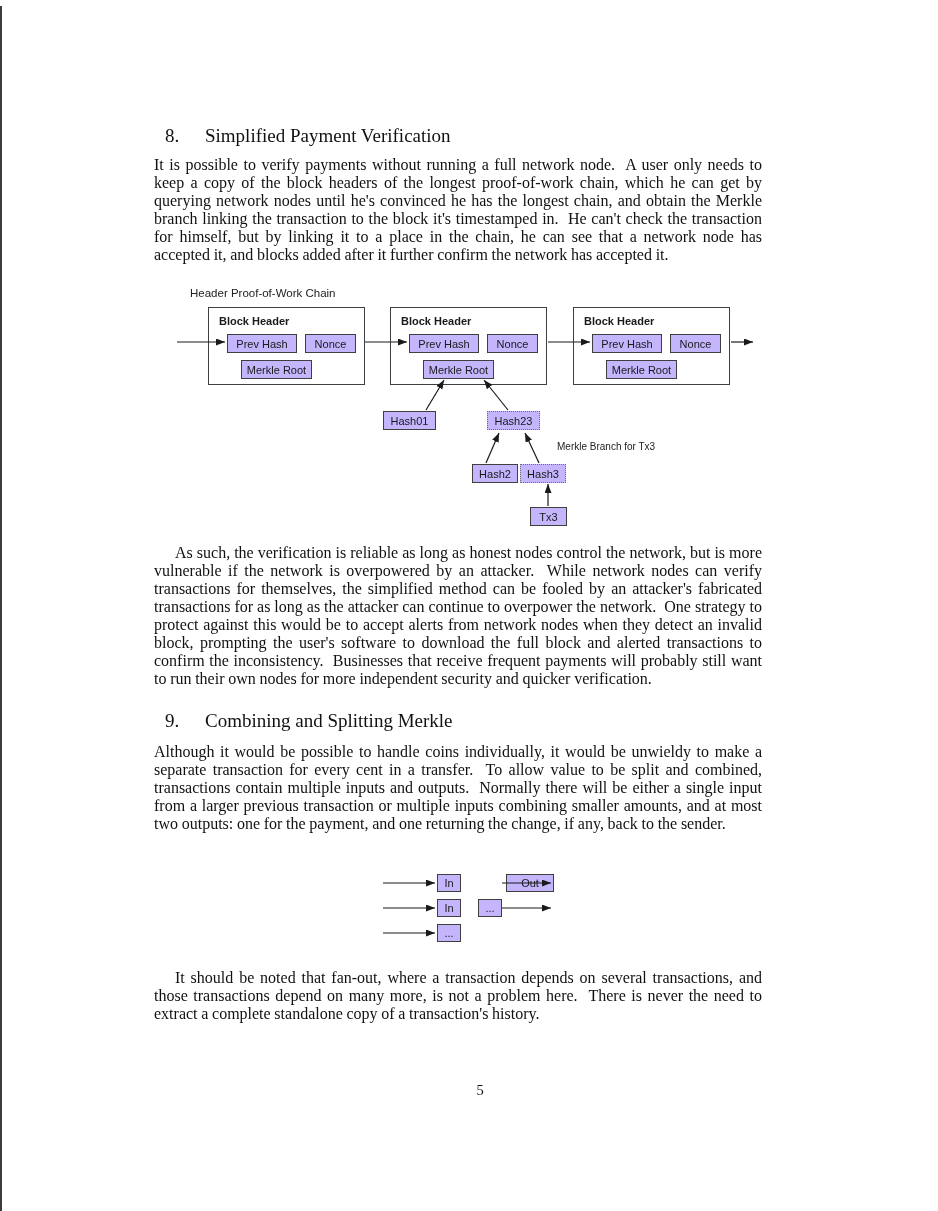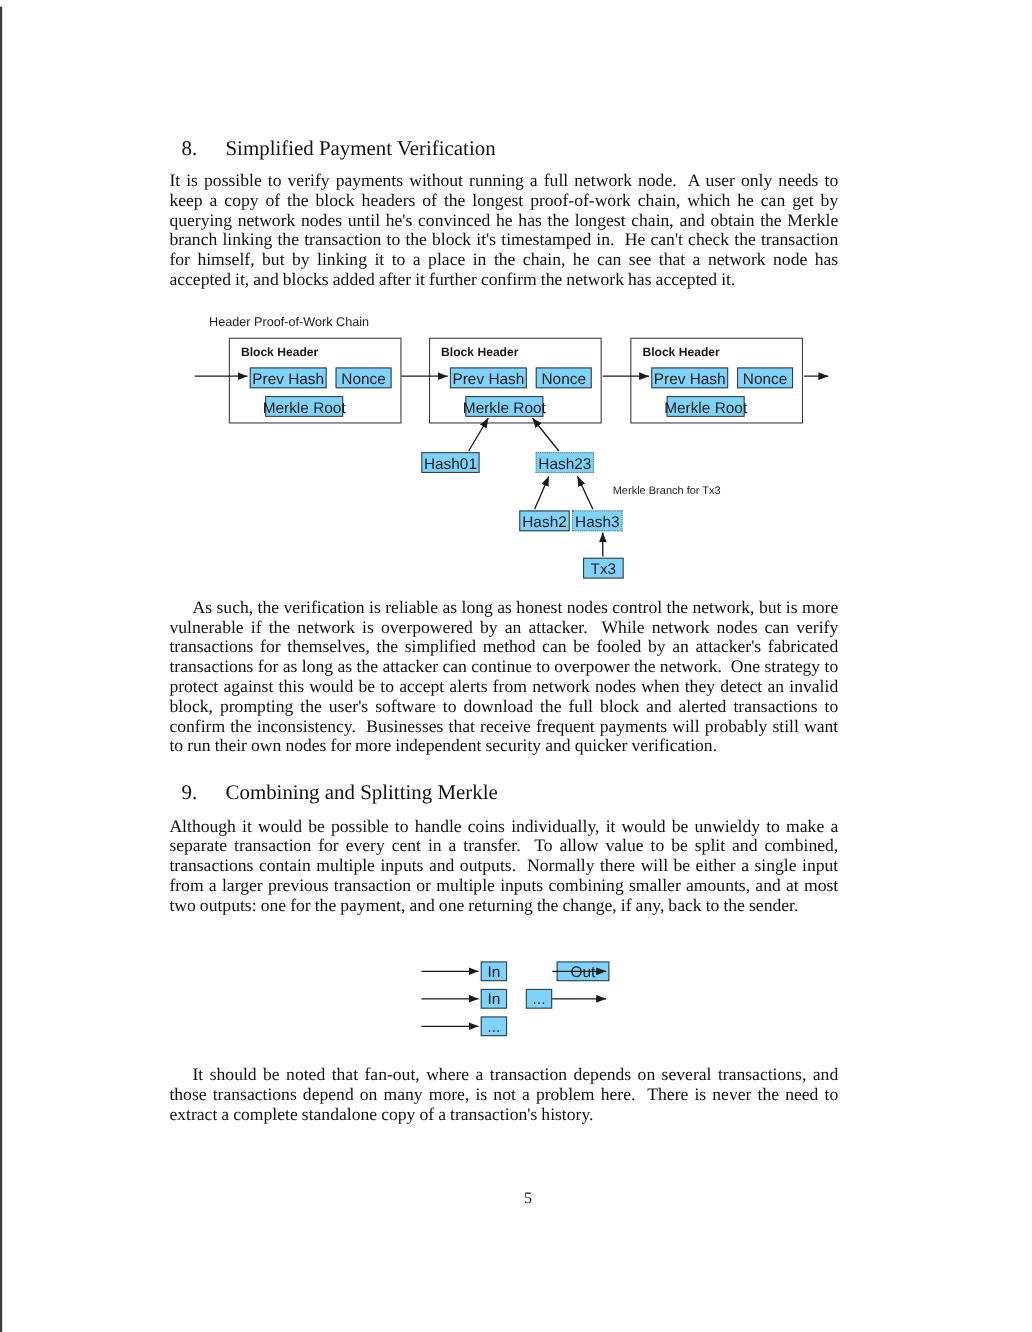--- a/index.html
+++ b/index.html
@@ -30,23 +30,23 @@
     word-spacing: -0.3px;
   }
   .para.indent { text-indent: 21px; }
 
   
   .diagram { position: absolute; left: 0; width: 938px; font-family: "Liberation Sans", sans-serif; }
   .dg-label { position: absolute; font-size: 11.5px; color: #222; white-space: nowrap; }
   .box {
     position: absolute;
     border: 1.3px solid #3f3f3f;
-    background: #7dd3fc;
+    background: #c4b5fd;
     display: flex; align-items: center; justify-content: center;
-    font-size: 14px; color: #1a1a1a; white-space: nowrap;
+    font-size: 11px; color: #1a1a1a; white-space: nowrap;
   }
   .box.dotted { border: 1.2px dotted #6e6e6e; }
   .chain-block { position: absolute; border: 1.3px solid #3f3f3f; background: #fff; width: 157px; height: 78px; }
   .chain-block .bh-label { position: absolute; left: 10px; top: 7px; font-size: 11px; color: #1a1a1a; white-space: nowrap; font-weight: bold; }
   .arrows { position: absolute; left: 0; top: 0; pointer-events: none; }
   .page-number {
     position: absolute; left: 165px; top: 1082px; width: 630px;
     text-align: center; font-size: 14.5px;
   }
 </style>

